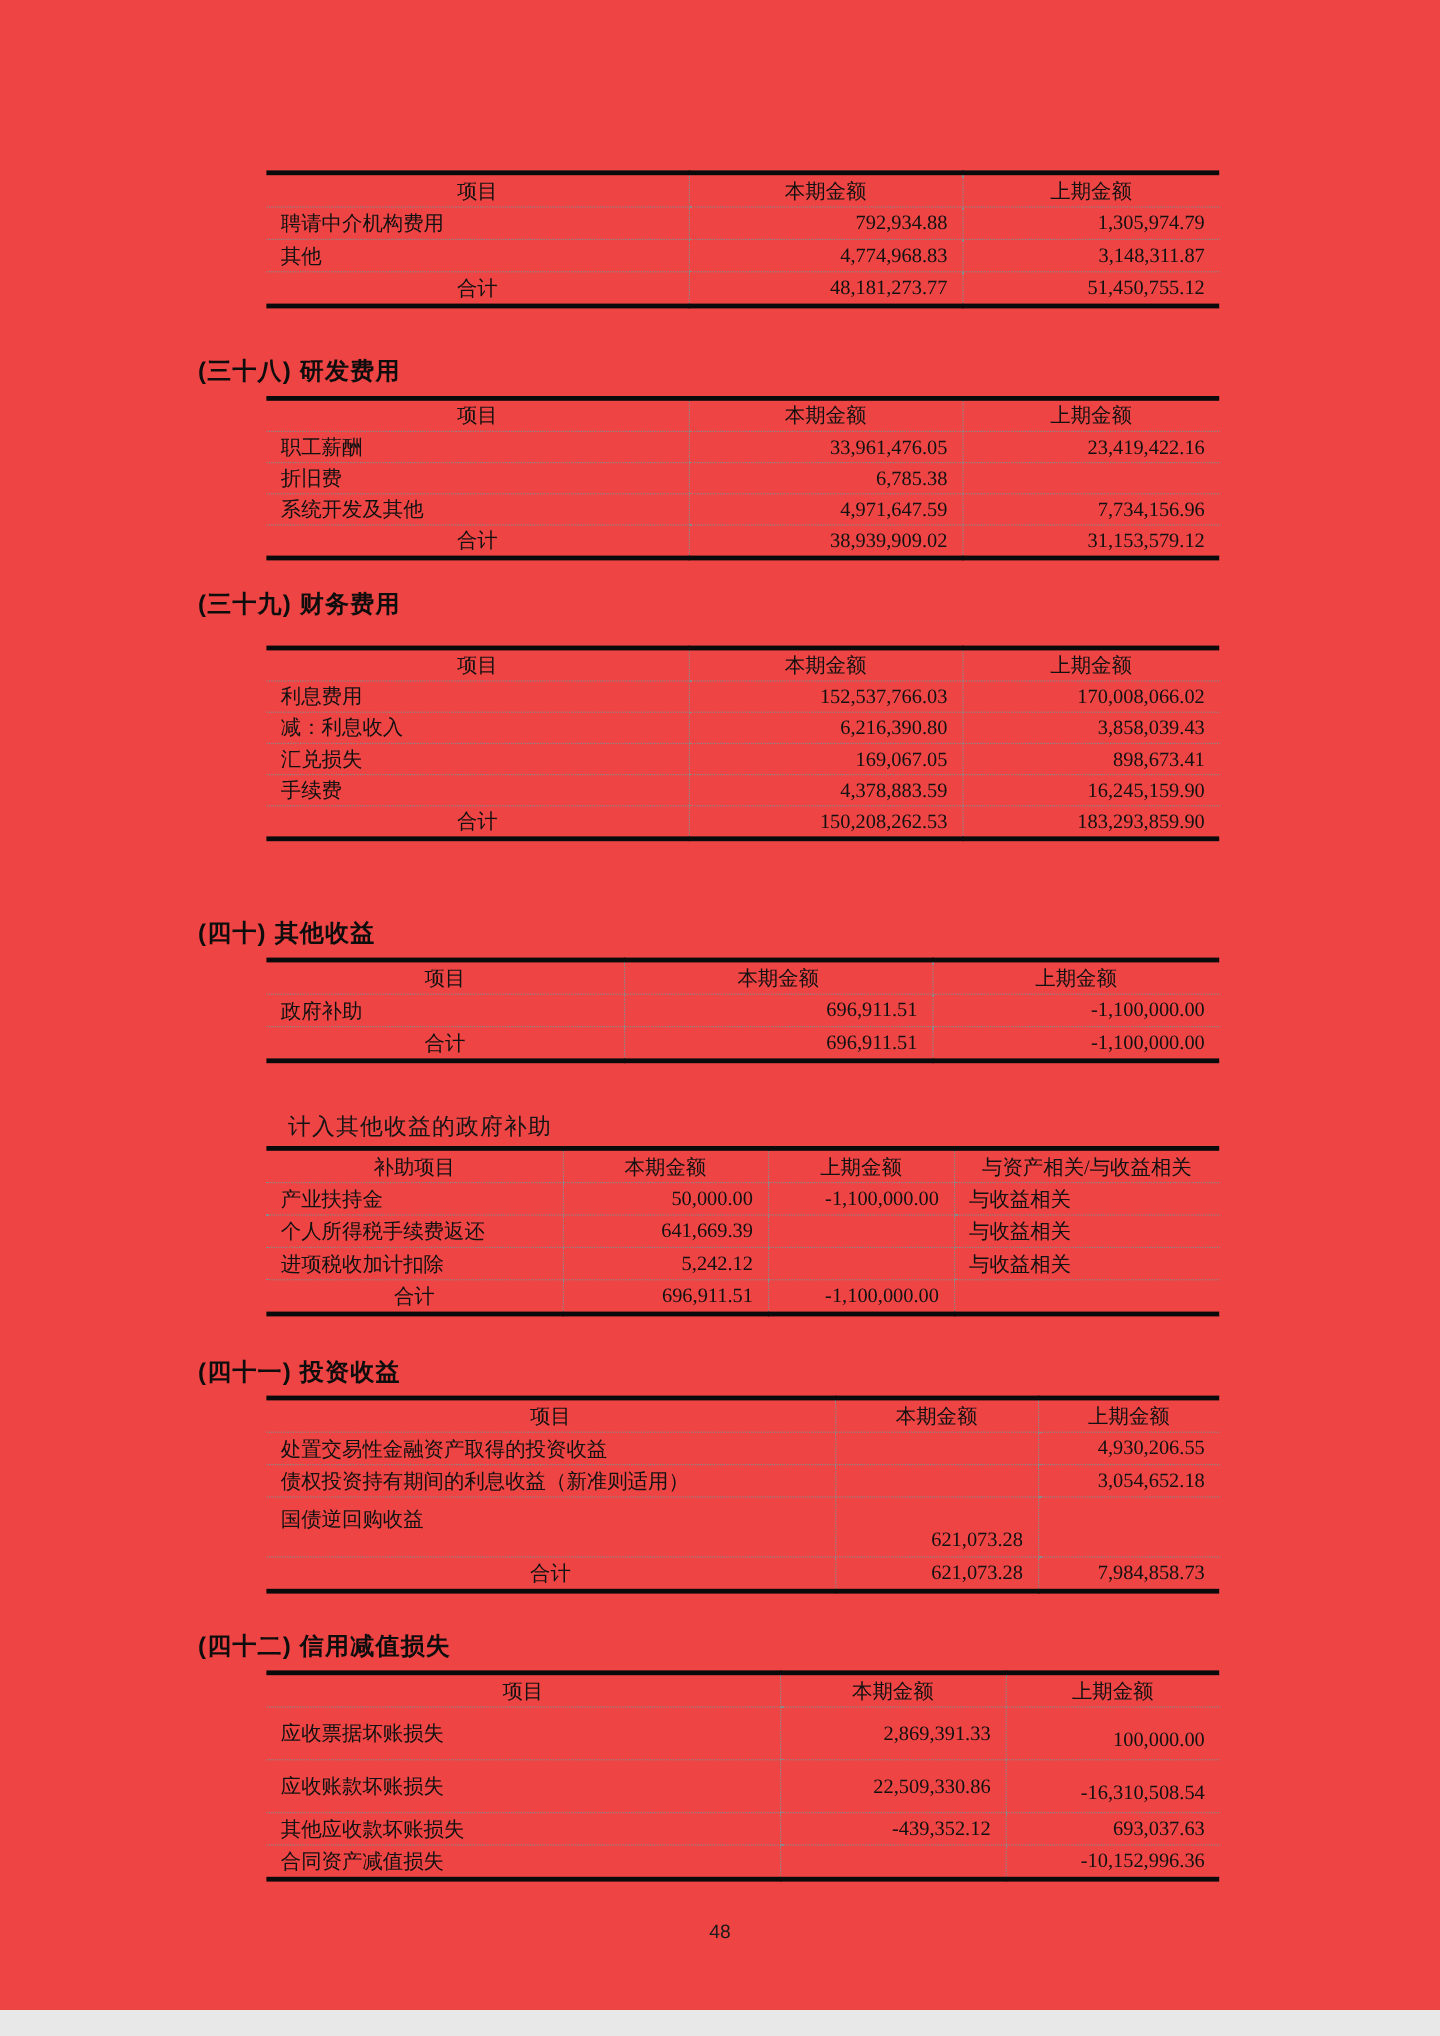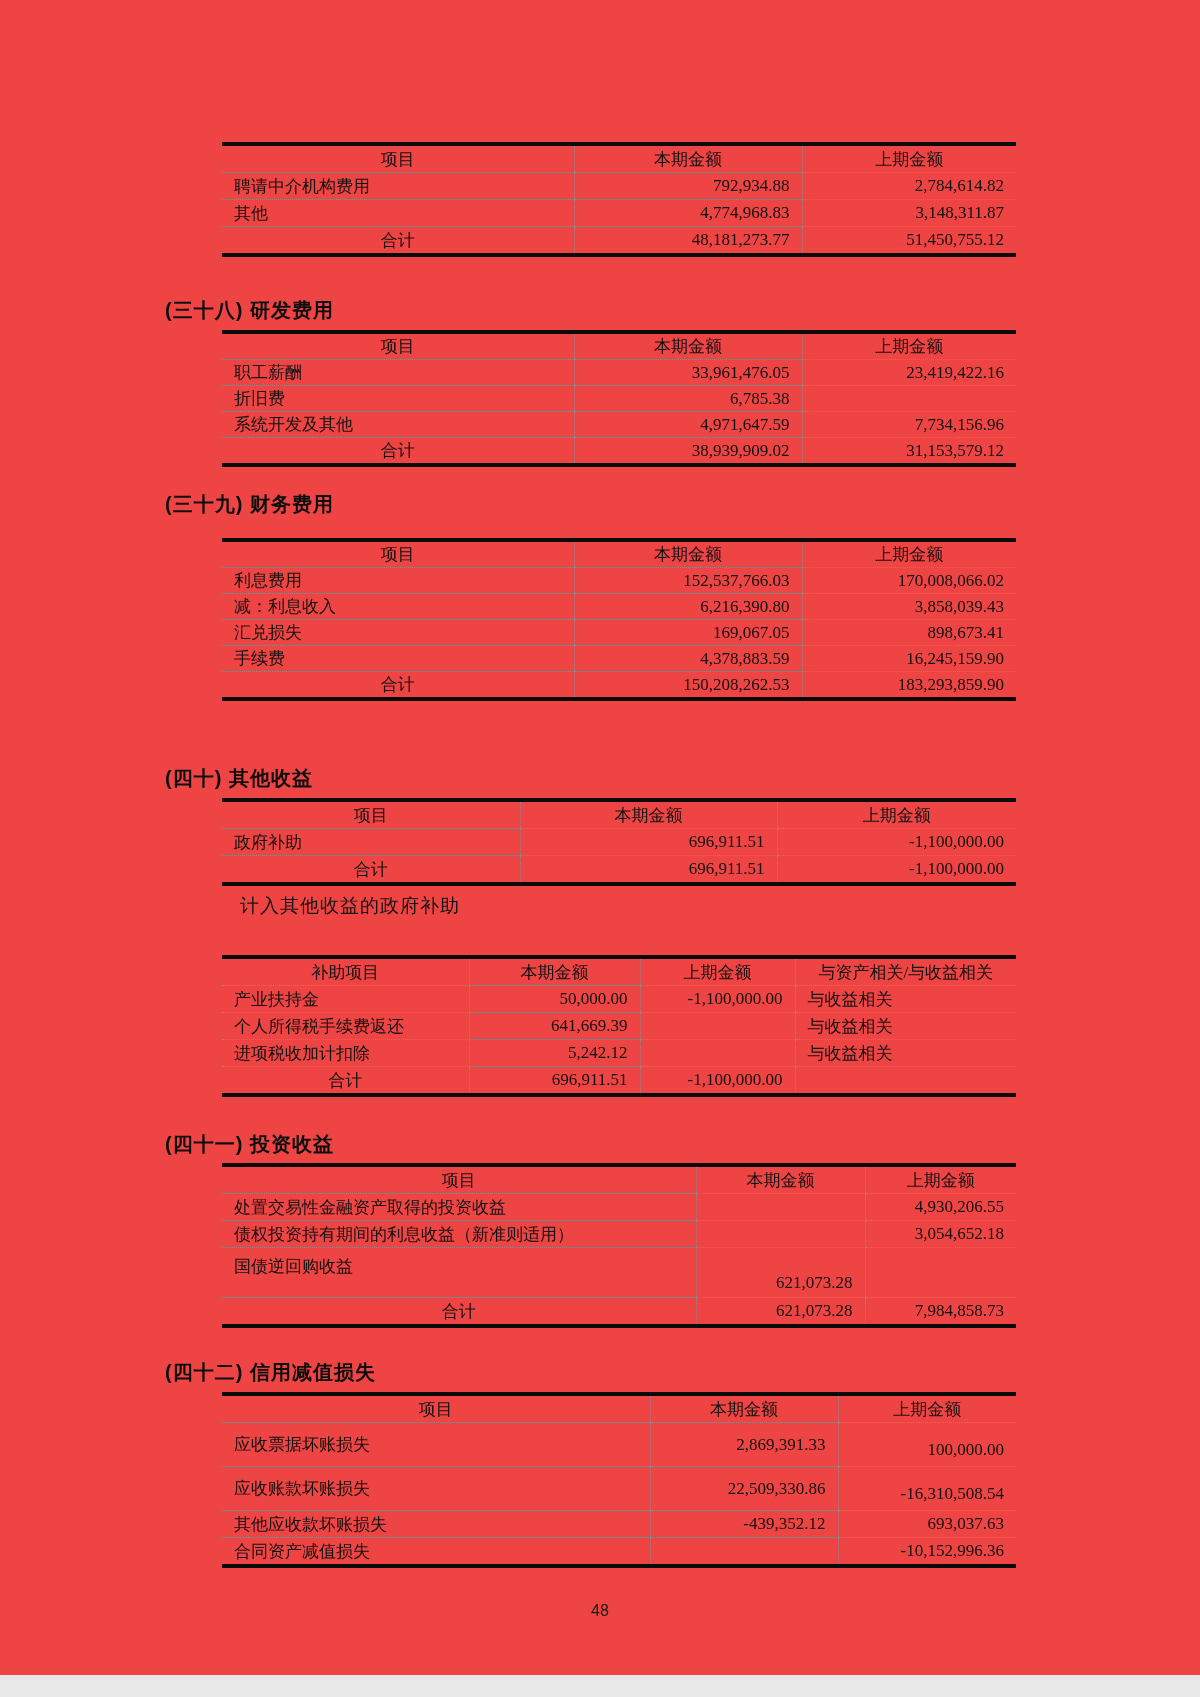--- a/index.html
+++ b/index.html
@@ -48,21 +48,21 @@
   .tbl-5 tbody tr:nth-child(3) td:nth-child(2){vertical-align:bottom;padding-bottom:4px}
   .tbl-6 col.c0{width:428px}.tbl-6 col.c1{width:188px}.tbl-6 col.c2{width:178px}
   .tbl-6 tbody tr:nth-child(1) td,.tbl-6 tbody tr:nth-child(2) td{height:37px}
   .tbl-6 tbody tr:nth-child(1) td:nth-child(3),
   .tbl-6 tbody tr:nth-child(2) td:nth-child(3){vertical-align:bottom;padding-bottom:6px}
   
   .pos-t0{top:142px}
   .pos-h38{top:298px}.pos-t1{top:330px}
   .pos-h39{top:492px}.pos-t2{top:538px}
   .pos-h40{top:766px}.pos-t3{top:798px}
-  .pos-hsub{top:894px}.pos-t4{top:955px}
+  .pos-hsub{top:928px}.pos-t4{top:955px}
   .pos-h41{top:1132px}.pos-t5{top:1163px}
   .pos-h42{top:1360px}.pos-t6{top:1392px}
   .page-num{
     position:absolute;top:1580px;left:0;width:1200px;text-align:center;
     font-family:"Liberation Sans","DejaVu Sans",sans-serif;font-size:16px;color:#1a1a1a;margin-top:22px;
   }
 </style>
 </head>
 <body>
 
@@ -79,21 +79,21 @@
           <tr>
             <th>项目</th>
             <th>本期金额</th>
             <th>上期金额</th>
           </tr>
         </thead>
         <tbody>
           <tr>
             <td>聘请中介机构费用</td>
             <td>792,934.88</td>
-            <td>2,784,614.82</td>
+            <td>1,305,974.79</td>
           </tr>
           <tr>
             <td>其他</td>
             <td>4,774,968.83</td>
             <td>3,148,311.87</td>
           </tr>
           <tr class="total">
             <td>合计</td>
             <td>48,181,273.77</td>
             <td>51,450,755.12</td>

